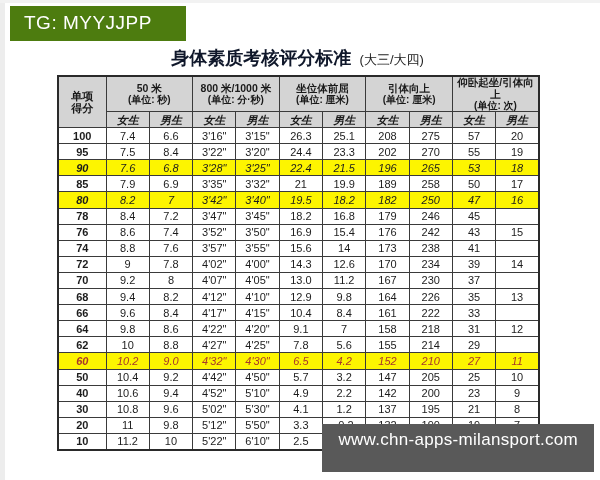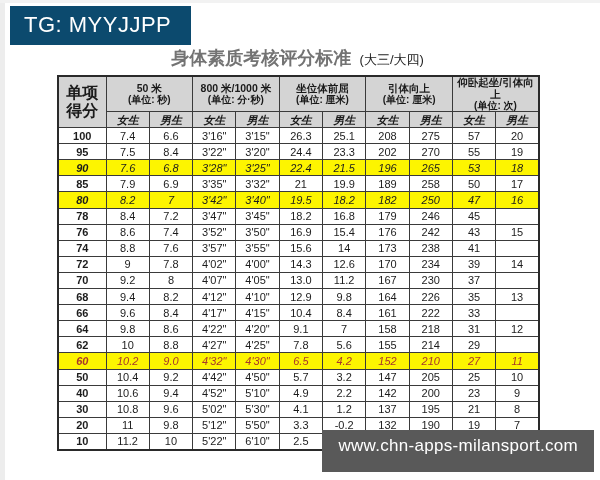--- a/index.html
+++ b/index.html
@@ -8,38 +8,38 @@
     background:#ffffff;
     font-family:"Liberation Sans","DejaVu Sans",sans-serif;
     position:relative;overflow:hidden;
     color:#1c1c1c;
   }
   .photo-edge-left{position:absolute;left:0;top:0;width:5px;height:480px;background:#ededed;}
   .photo-edge-top{position:absolute;left:0;top:0;width:600px;height:3px;background:#f2f2f2;}
 
   .tg-badge{
     position:absolute;left:10px;top:6px;
-    background:#0c4a6e;color:#ffffff;
-    font-size:22px;letter-spacing:.5px;
-    padding:6px 20px 7px 14px;
+    background:#4d7c0f;color:#ffffff;
+    font-size:19px;letter-spacing:.5px;
+    padding:6px 34px 7px 14px;
     white-space:nowrap;
   }
   .site-badge{
     position:absolute;right:6px;bottom:8px;
     background:#595959;color:#ffffff;
     font-size:17px;letter-spacing:.3px;
-    padding:6px 16px 16px 16px;
+    padding:6px 16px 22px 16px;
     white-space:nowrap;
   }
 
   .page-title{
     position:absolute;left:57px;top:46px;width:481px;
     text-align:center;white-space:nowrap;
   }
-  .page-title .main{font-size:18px;font-weight:bold;color:#737373;}
+  .page-title .main{font-size:18px;font-weight:bold;color:#0f172a;}
   .page-title .sub{font-size:13px;font-weight:normal;color:#222;margin-left:4px;}
 
   table.score-table{
     position:absolute;left:57px;top:75px;
     width:481px;
     border-collapse:collapse;
     table-layout:fixed;
     border:2px solid #2a2a2a;
   }
   .score-table th,.score-table td{
@@ -47,21 +47,21 @@
     text-align:center;vertical-align:middle;
     padding:0;line-height:1.1;
     overflow:hidden;
   }
   .score-table thead th{
     background:#d4d4d4;
     font-weight:bold;color:#1a1a1a;
   }
   .group-name{font-size:10.5px;}
   .group-unit{font-size:10px;}
-  .corner-cell{font-size:16px;line-height:1.25;margin-top:32px;}
+  .corner-cell{font-size:11px;line-height:1.25;margin-top:32px;}
   tr.gender-row th{font-size:11px;height:15px;font-style:italic;}
   tr.group-row th{height:27px;}
 
   .score-table tbody td{
     font-size:11px;height:15.1px;background:#ffffff;color:#1c1c1c;
   }
   .score-table tbody td.score{font-weight:bold;margin-left:19px;}
   .score-table tbody tr.hl td{background:#fdf500;font-style:italic;}
   .score-table tbody tr.red td{color:#a8382a;}
 </style>

